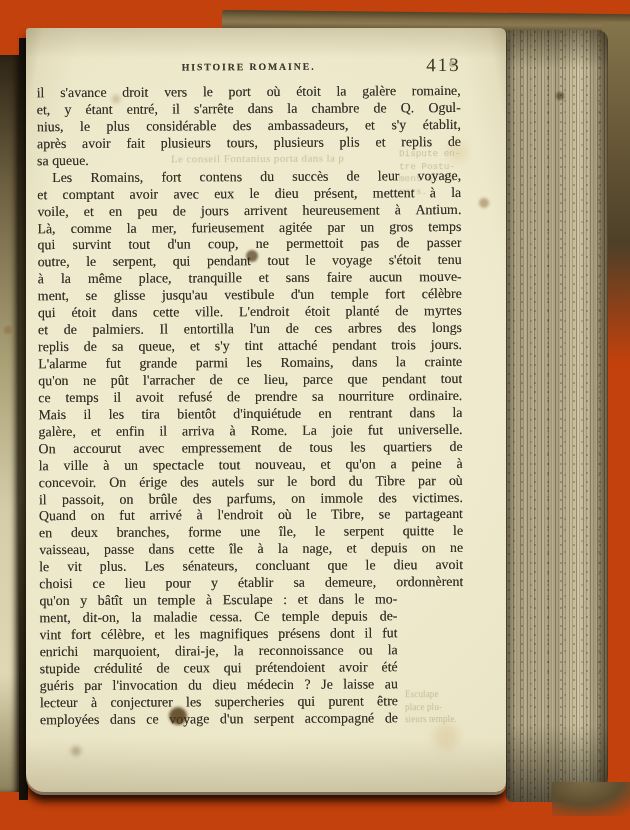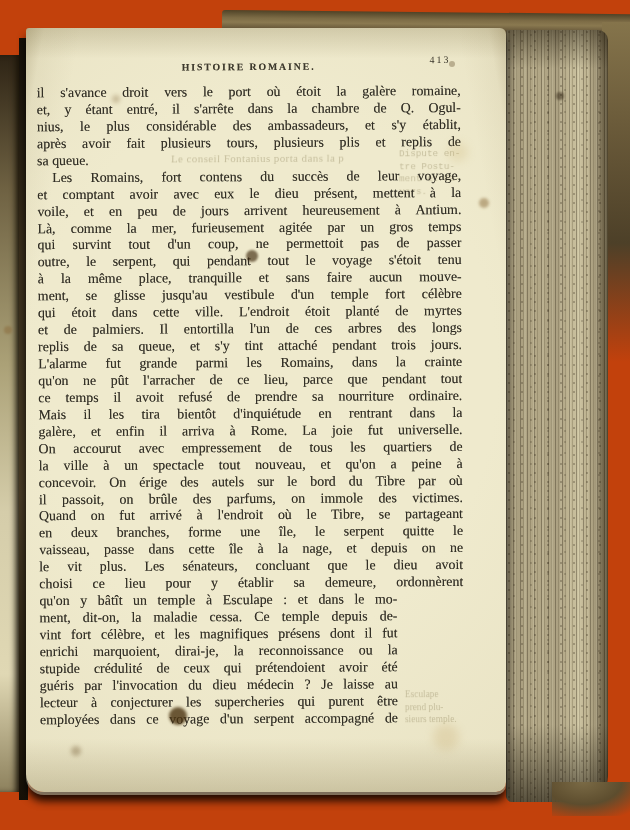--- a/index.html
+++ b/index.html
@@ -44,21 +44,21 @@
       linear-gradient(260deg,rgba(120,100,55,.26) 0,rgba(120,100,55,.06) 3%,rgba(0,0,0,0) 8%),
       linear-gradient(to bottom,rgba(110,95,50,.22) 0,rgba(0,0,0,0) 4%,rgba(0,0,0,0) 93%,rgba(110,95,50,.25) 100%),
       radial-gradient(120% 90% at 50% 45%,#efeacd 40%,#e9e3c4 72%,#ddd5b0 100%);
     box-shadow:0 3px 0 rgba(238,232,200,.45),0 9px 8px rgba(0,0,0,.85);}
   .tilt{position:absolute;inset:0;transform:rotate(-.3deg);transform-origin:50% 40%;}
 
   
   .header{position:absolute;left:12px;top:33px;width:424px;height:20px;color:#3a362b;}
   .running-title{text-align:center;font-size:9.8px;font-weight:700;letter-spacing:1.9px;
     color:#3c382c;text-shadow:0 0 .5px rgba(60,56,44,.5);}
-  .page-number{position:absolute;right:10px;top:-6px;font-size:10px;letter-spacing:2px;color:#3a362b;}
+  .page-number{position:absolute;right:0;top:-6px;font-size:19px;letter-spacing:2px;color:#3a362b;}
 
   
   .body{position:absolute;left:12px;top:56px;width:424px;color:#312e25;
     font-size:13.9px;text-shadow:0 0 .4px rgba(49,46,37,.55);}
   .line{height:16.95px;line-height:16.95px;overflow:hidden;text-align:justify;text-align-last:justify;}
   .line.endline{text-align-last:left;}
   .line.indent{text-indent:15px;}
   .line.narrow{margin-right:66px;}
 
   
@@ -140,21 +140,21 @@
           <div class="line narrow">enrichi marquoient, dirai-je, la reconnoissance ou la</div>
           <div class="line narrow">stupide crédulité de ceux qui prétendoient avoir été</div>
           <div class="line narrow">guéris par l'invocation du dieu médecin ? Je laisse au</div>
           <div class="line narrow">lecteur à conjecturer les supercheries qui purent être</div>
           <div class="line narrow">employées dans ce voyage d'un serpent accompagné de</div>
         </div>
 
 
       <div class="ghost gmb">
           <div class="gnl">Esculape</div>
-          <div class="gnl">prend plu-</div>
+          <div class="gnl">place plu-</div>
           <div class="gnl">sieurs temple.</div>
         </div>
     </div>
   </div>
 <div class="spot" style="left: 169px; top: 707px; width: 18px; height: 18px; background: rgb(74, 51, 16); opacity: 0.8; filter: blur(1.5px);"></div>
     <div class="spot" style="left: 246px; top: 250px; width: 12px; height: 12px; background: rgb(63, 42, 14); opacity: 0.65; filter: blur(1px);"></div>
     <div class="spot" style="left: 479px; top: 198px; width: 10px; height: 10px; background: rgb(138, 106, 58); opacity: 0.5; filter: blur(1.5px);"></div>
     <div class="spot" style="left: 71px; top: 746px; width: 10px; height: 10px; background: rgb(106, 80, 40); opacity: 0.35; filter: blur(2px);"></div>
     <div class="spot" style="left: 112px; top: 95px; width: 8px; height: 8px; background: rgb(122, 92, 48); opacity: 0.3; filter: blur(2px);"></div>
     <div class="spot" style="left: 433px; top: 724px; width: 26px; height: 26px; background: rgb(185, 149, 79); opacity: 0.2; filter: blur(5px);"></div>

